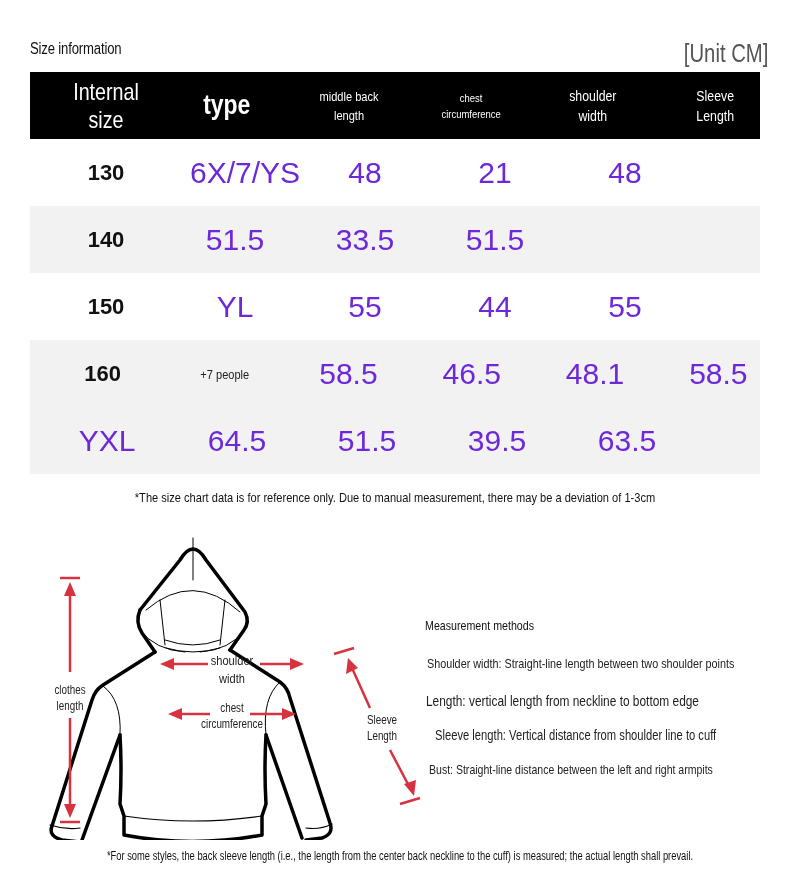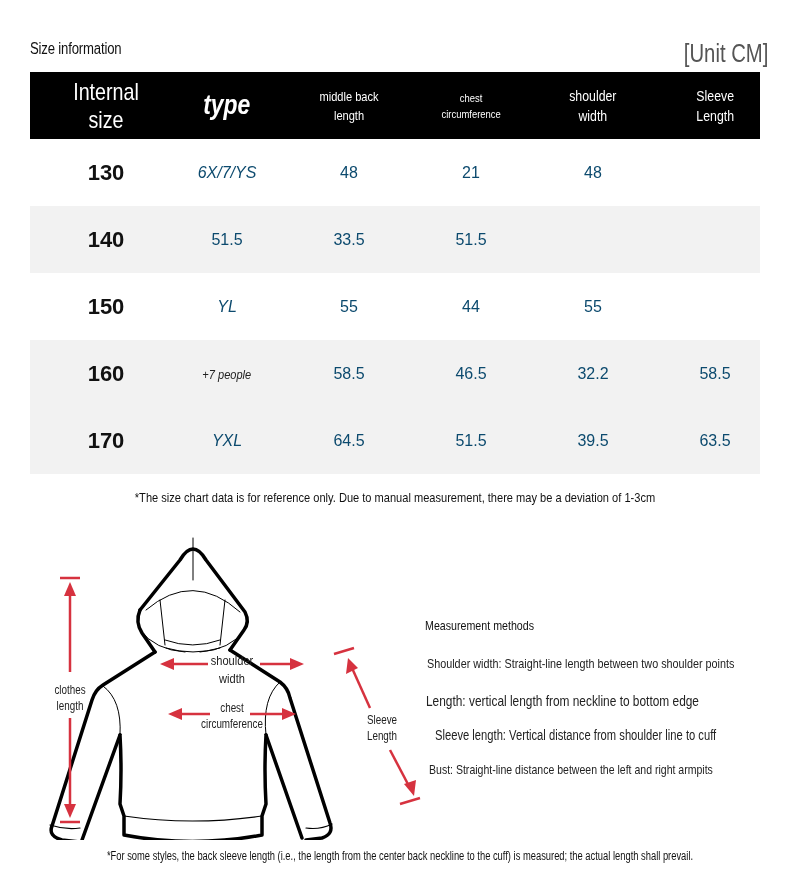--- a/index.html
+++ b/index.html
@@ -4,35 +4,35 @@
 <style>
   * { box-sizing: border-box; margin: 0; padding: 0; }
   html, body { width: 790px; height: 891px; background: #ffffff; overflow: hidden; }
   body { position: relative; font-family: "Liberation Sans", sans-serif; color: #111; }
 
   .title { position: absolute; left: 30px; top: 40px; font-family: "Liberation Sans", sans-serif; font-size: 16px; transform: scaleX(0.82); transform-origin: left; color: #111; letter-spacing: -0.2px; }
   .unit { position: absolute; right: 22px; top: 38px; font-family: "Liberation Sans", sans-serif; font-size: 26px; color: #555; transform: scaleX(0.78); transform-origin: right; }
 
   .table { position: absolute; left: 30px; top: 72px; width: 730px; }
   .thead { height: 67px; background: #000; display: flex; align-items: center; color: #fff; }
-  .row { height: 67px; display: flex; align-items: center; }
+  .row { height: 67px; display: flex; align-items: center; gap: 8px; }
   .row.gray { background: #f2f2f2; }
   .cell { text-align: center; padding-left: 32px; }
   .c0 { width: 120px; }
-  .c1 { width: 122px; font-style: italic; }
+  .c1 { width: 122px; }
   .c2, .c3, .c4, .c5 { width: 122px; }
 
   .th-big { font-size: 24px; transform: scaleX(0.82); display: inline-block; }
   .th-type { font-size: 27px; font-weight: bold; transform: scaleX(0.85); display: inline-block; }
   .th-small { font-size: 13.5px; line-height: 19px; transform: scaleX(0.82); display: inline-block; }
   .th-xsmall { font-size: 11.5px; line-height: 16px; transform: scaleX(0.82); display: inline-block; }
   .th-med { font-size: 14.5px; line-height: 20px; transform: scaleX(0.85); display: inline-block; }
 
   .size { font-size: 22px; font-weight: bold; }
-  .val { font-size: 16px; color: #0c4a6e; }
+  .val { font-size: 30px; color: #6d28d9; }
   .val-small { font-size: 13px; color: #222; transform: scaleX(0.85); display: inline-block; }
 
   .note1 { position: absolute; left: 0; width: 790px; top: 490px; text-align: center; font-size: 13.5px; transform: scaleX(0.82); color: #111; }
 
   .diagram { position: absolute; left: 40px; top: 530px; width: 390px; height: 310px; }
   .diag-label { position: absolute; font-size: 12px; text-align: center; line-height: 16px; color: #222; transform: scaleX(0.82); }
 
   .methods { position: absolute; left: 425px; top: 618px; width: 360px; }
   .m-title { position: absolute; left: 0; top: 0; font-size: 13px; transform: scaleX(0.82); transform-origin: left; white-space: nowrap; }
   .m-line { position: absolute; white-space: nowrap; transform-origin: left; color: #222; }
@@ -73,25 +73,24 @@
     <div class="cell c1 val">YL</div>
     <div class="cell c2 val">55</div>
     <div class="cell c3 val">44</div>
     <div class="cell c5 val">55</div>
   </div>
   <div class="row gray">
     <div class="cell c0 size">160</div>
     <div class="cell c1"><span class="val-small">+7 people</span></div>
     <div class="cell c2 val">58.5</div>
     <div class="cell c3 val">46.5</div>
-    <div class="cell c4 val">32.2</div>
+    <div class="cell c4 val">48.1</div>
     <div class="cell c5 val">58.5</div>
   </div>
   <div class="row gray">
-    <div class="cell c0 size">170</div>
     <div class="cell c1 val">YXL</div>
     <div class="cell c2 val">64.5</div>
     <div class="cell c3 val">51.5</div>
     <div class="cell c4 val">39.5</div>
     <div class="cell c5 val">63.5</div>
   </div>
 </div>
 
 <div class="note1">*The size chart data is for reference only. Due to manual measurement, there may be a deviation of 1-3cm</div>
 

